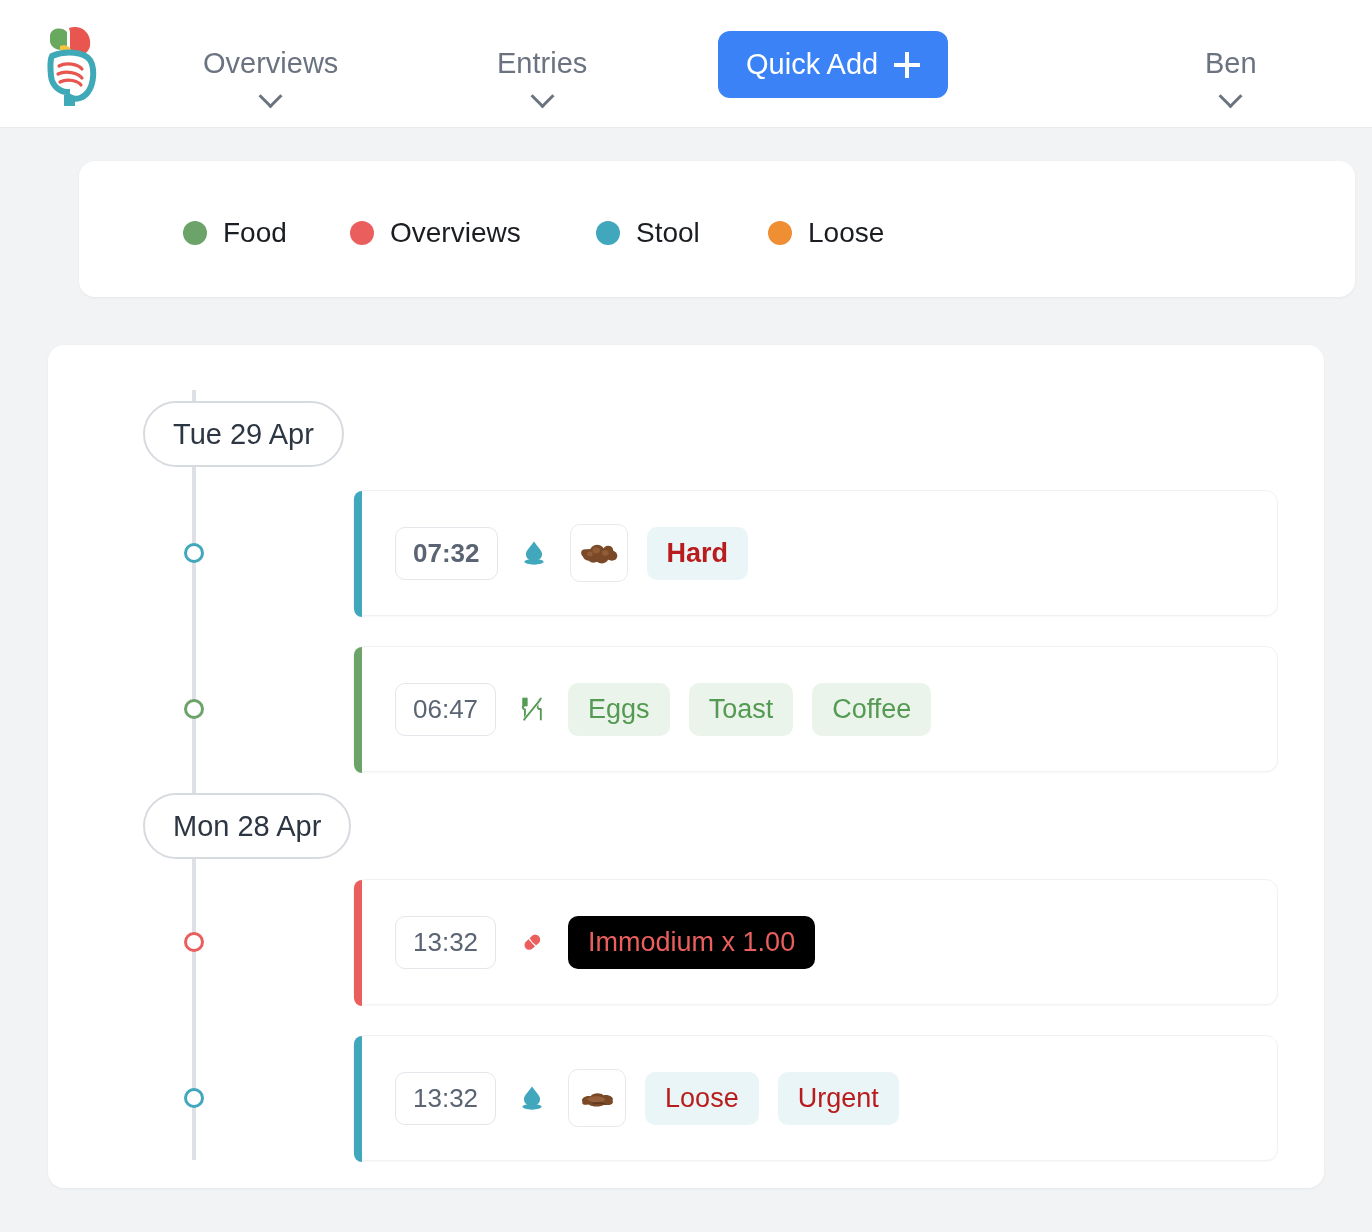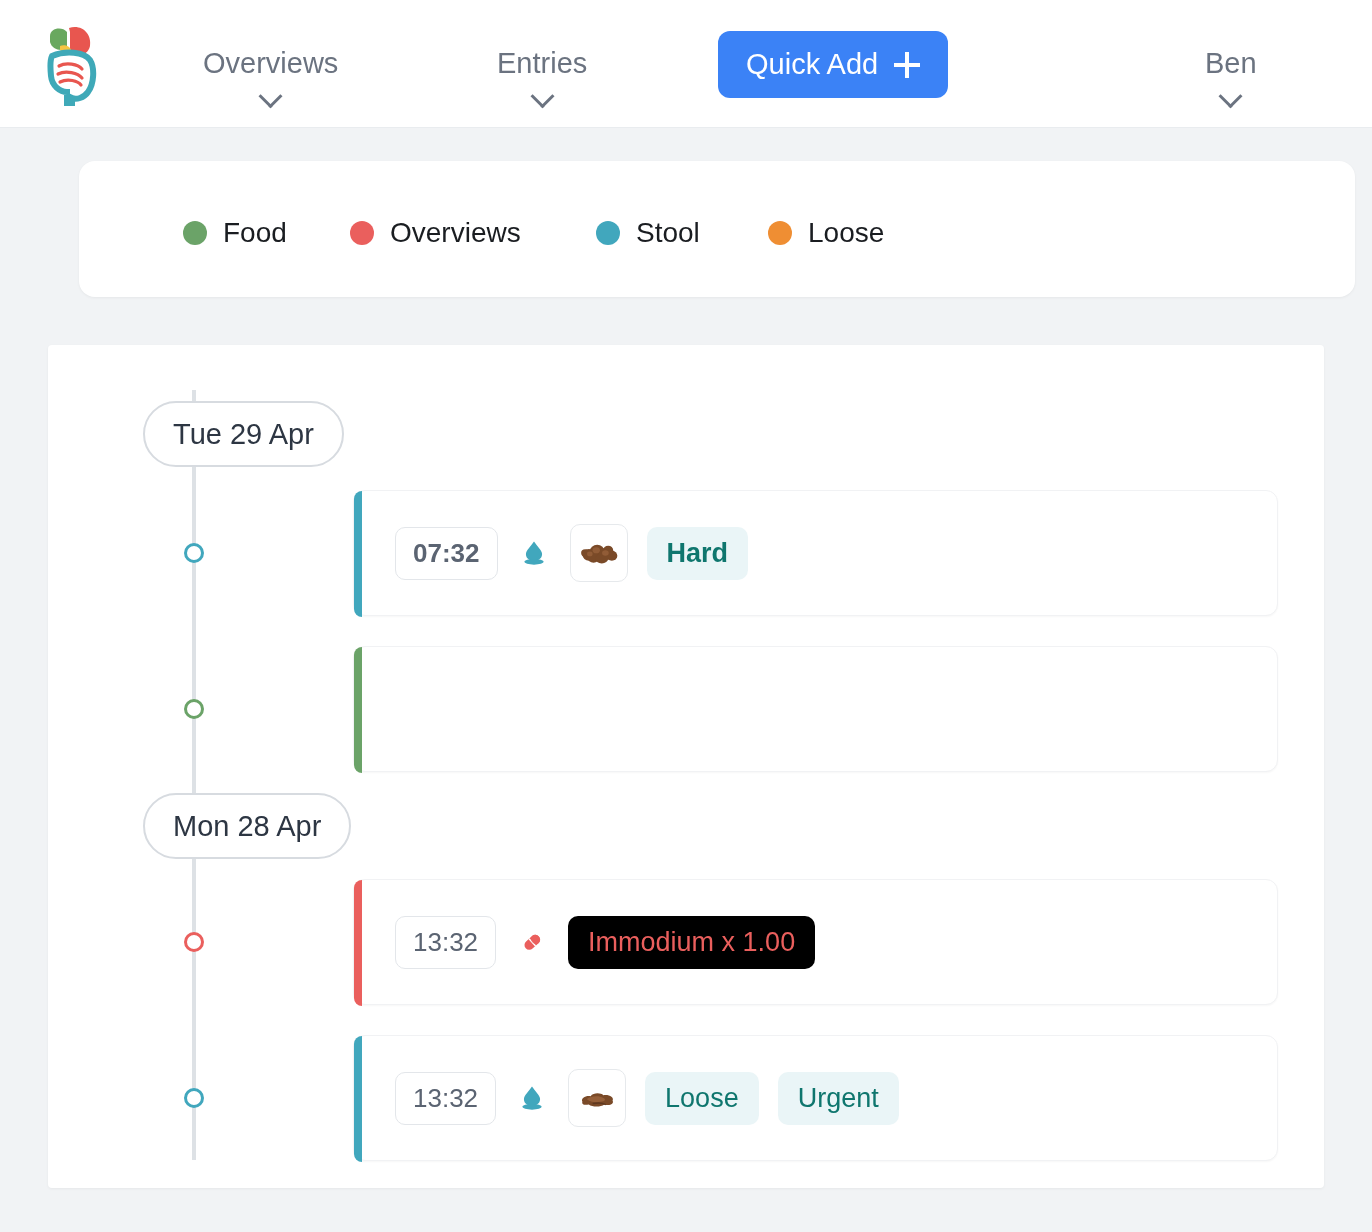--- a/index.html
+++ b/index.html
@@ -112,21 +112,21 @@
   }
 
   
   .timeline-card {
     position: absolute;
     left: 48px;
     top: 345px;
     width: 1276px;
     height: 843px;
     background: #ffffff;
-    border-radius: 4px;
+    border-radius: 16px;
     box-shadow: 0 1px 3px rgba(0,0,0,0.05);
     overflow: hidden;
   }
   .timeline-axis {
     position: absolute;
     left: 144px;
     top: 45px;
     width: 4px;
     height: 770px;
     background: #dde1e5;
@@ -208,21 +208,21 @@
     align-items: center;
     justify-content: center;
     flex: none;
   }
   .tag {
     border-radius: 10px;
     padding: 11px 20px;
     font-size: 27px;
     white-space: nowrap;
   }
-  .tag-stool { background: #eaf5f7; color: #0f766e; }
+  .tag-stool { background: #eaf5f7; color: #b91c1c; }
   .tag-food  { background: #eaf4ea; color: #549a53; }
   .tag-med   { background: #000000; color: #ea5f5d; }
 </style>
 </head>
 <body>
 
 <div class="navbar">
 
   <div class="logo">
     <svg viewBox="0 0 62 84" width="62" height="84" aria-hidden="true">
@@ -311,20 +311,34 @@
                 <ellipse cx="14" cy="25" rx="3" ry="2.6"></ellipse>
               </g>
             </svg>
           </span>
           <span class="tag tag-stool">Hard</span>
         </div>
       </div>
       <div class="marker" style="top: 354px; border-color: rgb(107, 163, 104);"></div>
       <div class="entry-row" style="top: 301px;">
         <span class="accent" style="background:#6ba368"></span>
+        <div class="row-inner">
+          <span class="time-chip">06:47</span>
+          <span class="type-icon">
+            <svg viewBox="0 0 34 34" width="30" height="30">
+              <path d="M7 5 L7 13 M11 5 L11 13 M9 5 L9 13 M9 13 C5.5 13.5 6 17 9 17.5 L9 29" stroke="#549a53" stroke-width="2.1" fill="none" stroke-linecap="round"></path>
+              <path d="M27 5 C23 8, 22 14, 24.5 17 L27 17 L27 29" stroke="#549a53" stroke-width="2.1" fill="none" stroke-linecap="round" stroke-linejoin="round"></path>
+              <path d="M8 29 L26 7" stroke="#ffffff" stroke-width="3.4" fill="none"></path>
+              <path d="M8 29 L26 7" stroke="#549a53" stroke-width="2.1" fill="none" stroke-linecap="round"></path>
+            </svg>
+          </span>
+          <span class="tag tag-food">Eggs</span>
+          <span class="tag tag-food">Toast</span>
+          <span class="tag tag-food">Coffee</span>
+        </div>
       </div>
       <div class="date-pill" style="top: 448px;">
         <span>Mon 28 Apr</span>
       </div>
       <div class="marker" style="top: 587px; border-color: rgb(234, 95, 93);"></div>
       <div class="entry-row" style="top: 534px;">
         <span class="accent" style="background:#ea5f5d"></span>
         <div class="row-inner">
           <span class="time-chip">13:32</span>
           <span class="type-icon">

